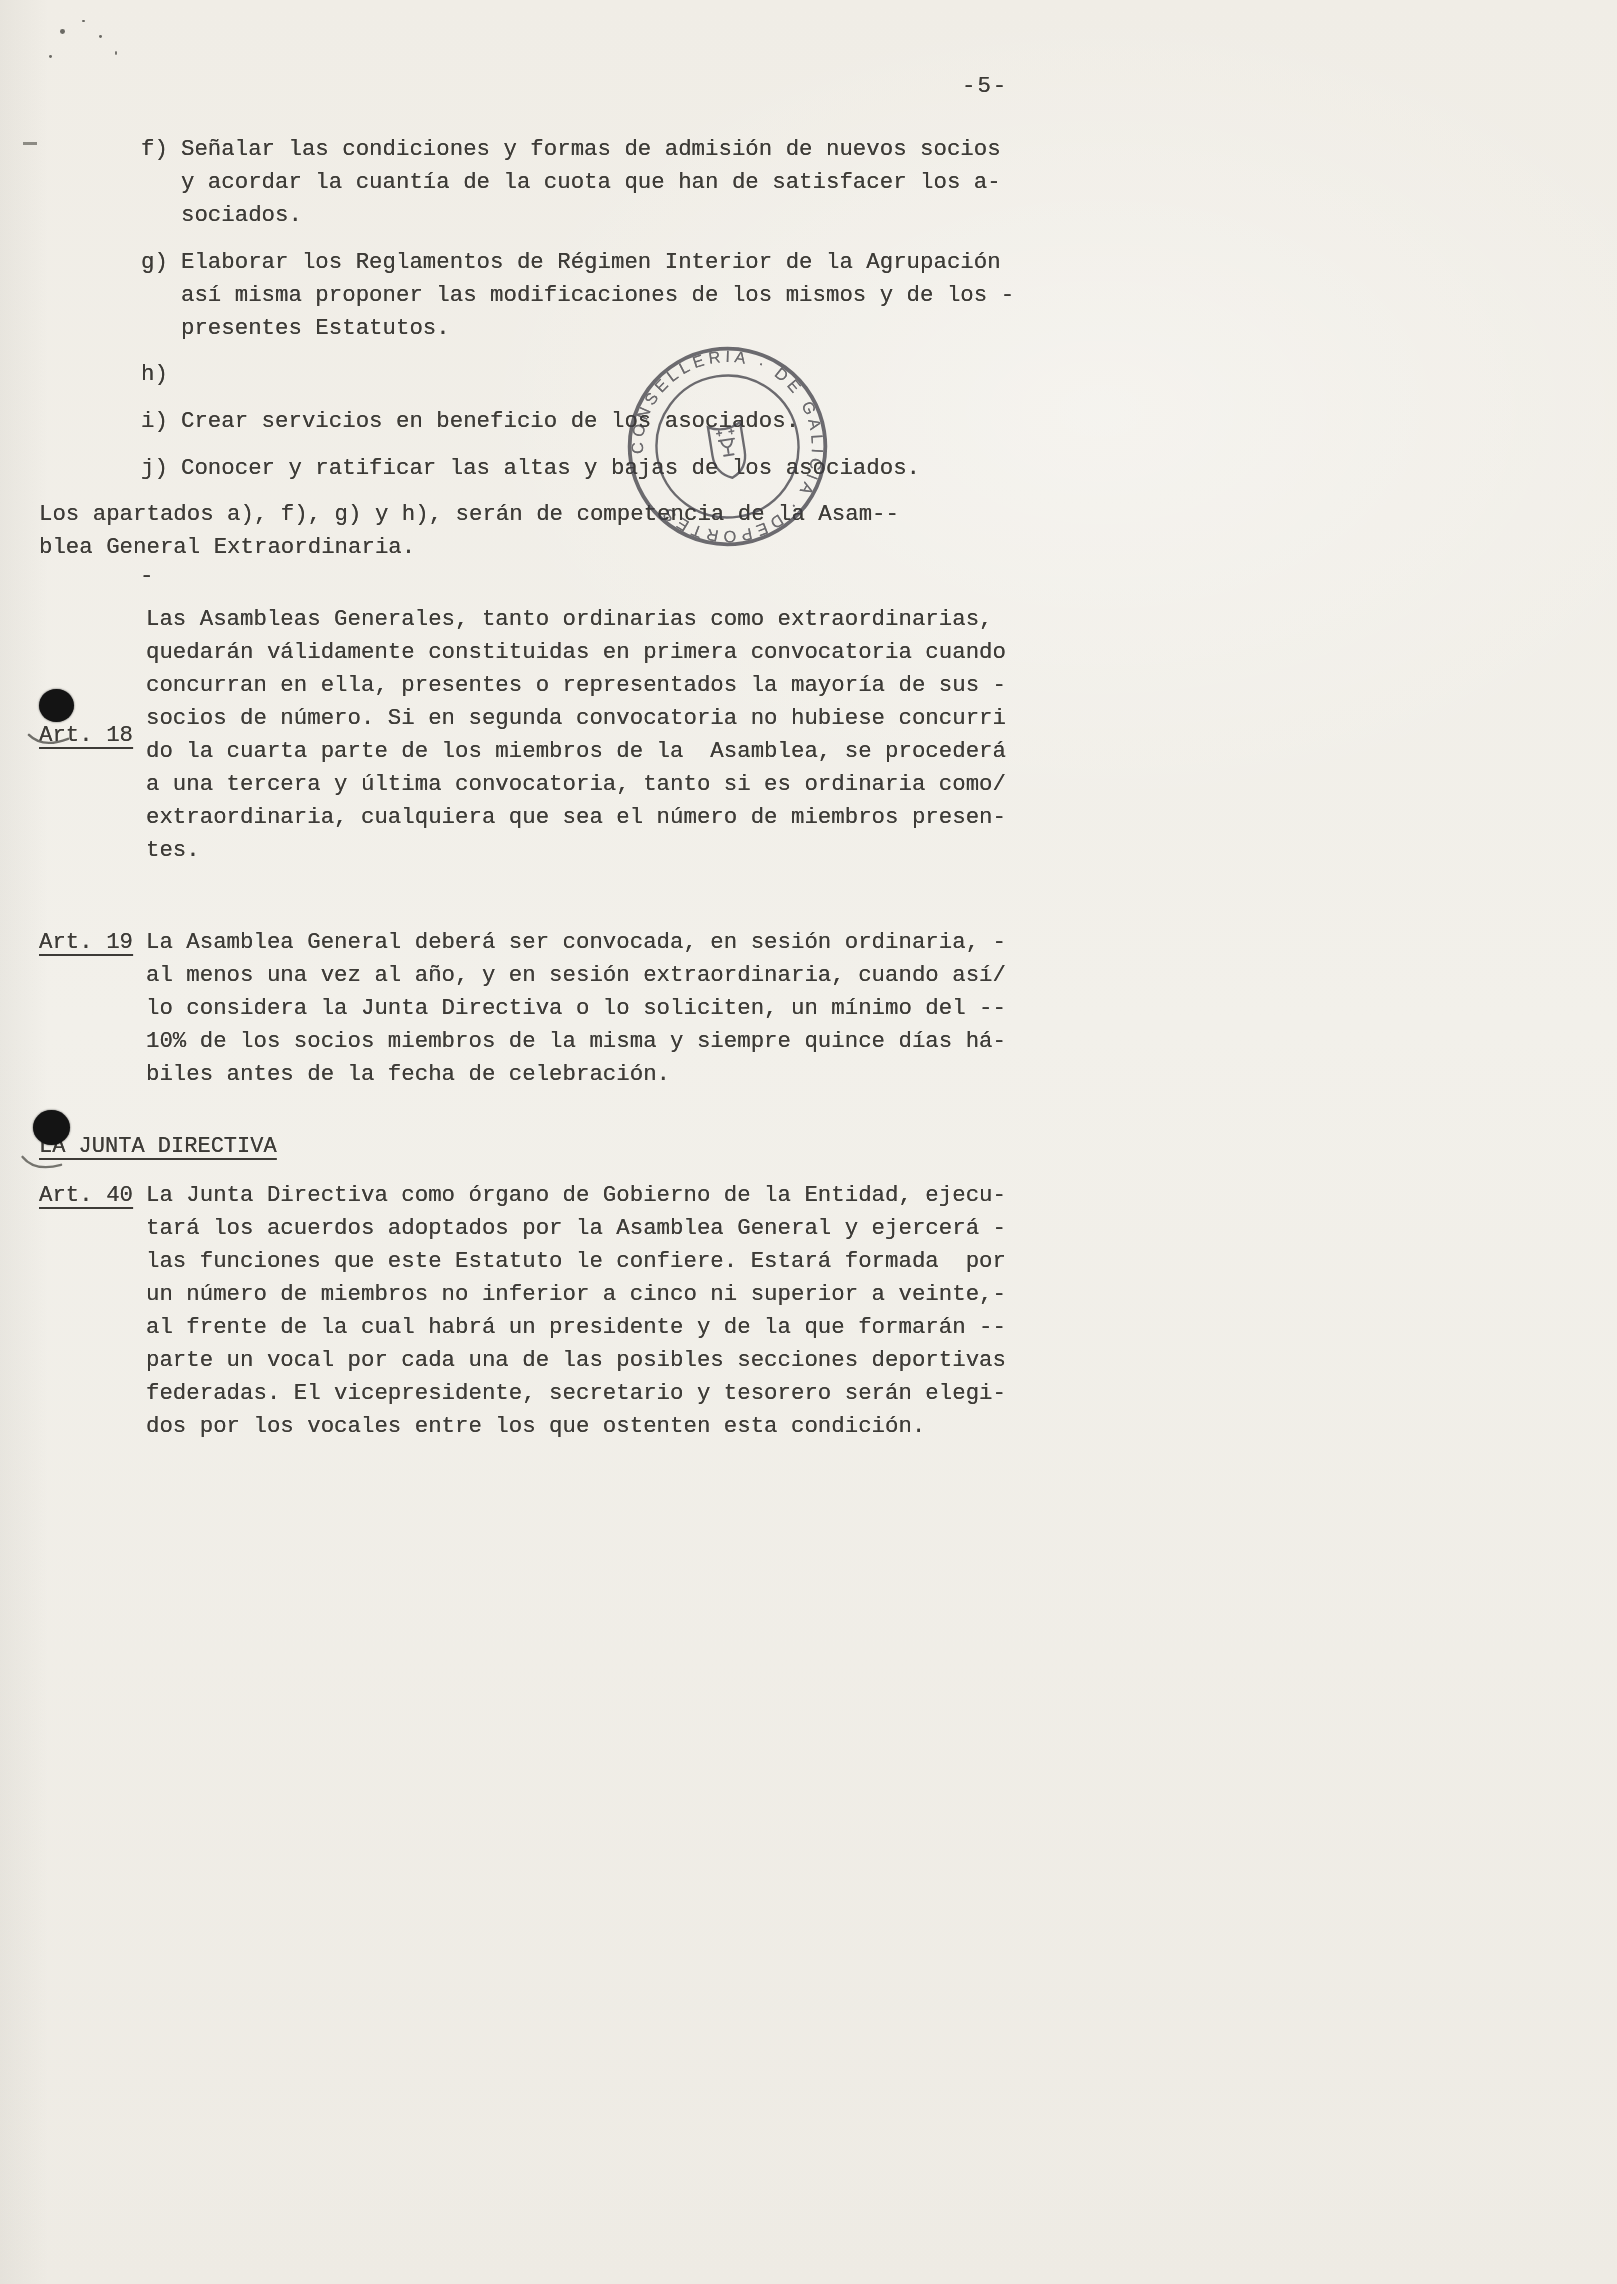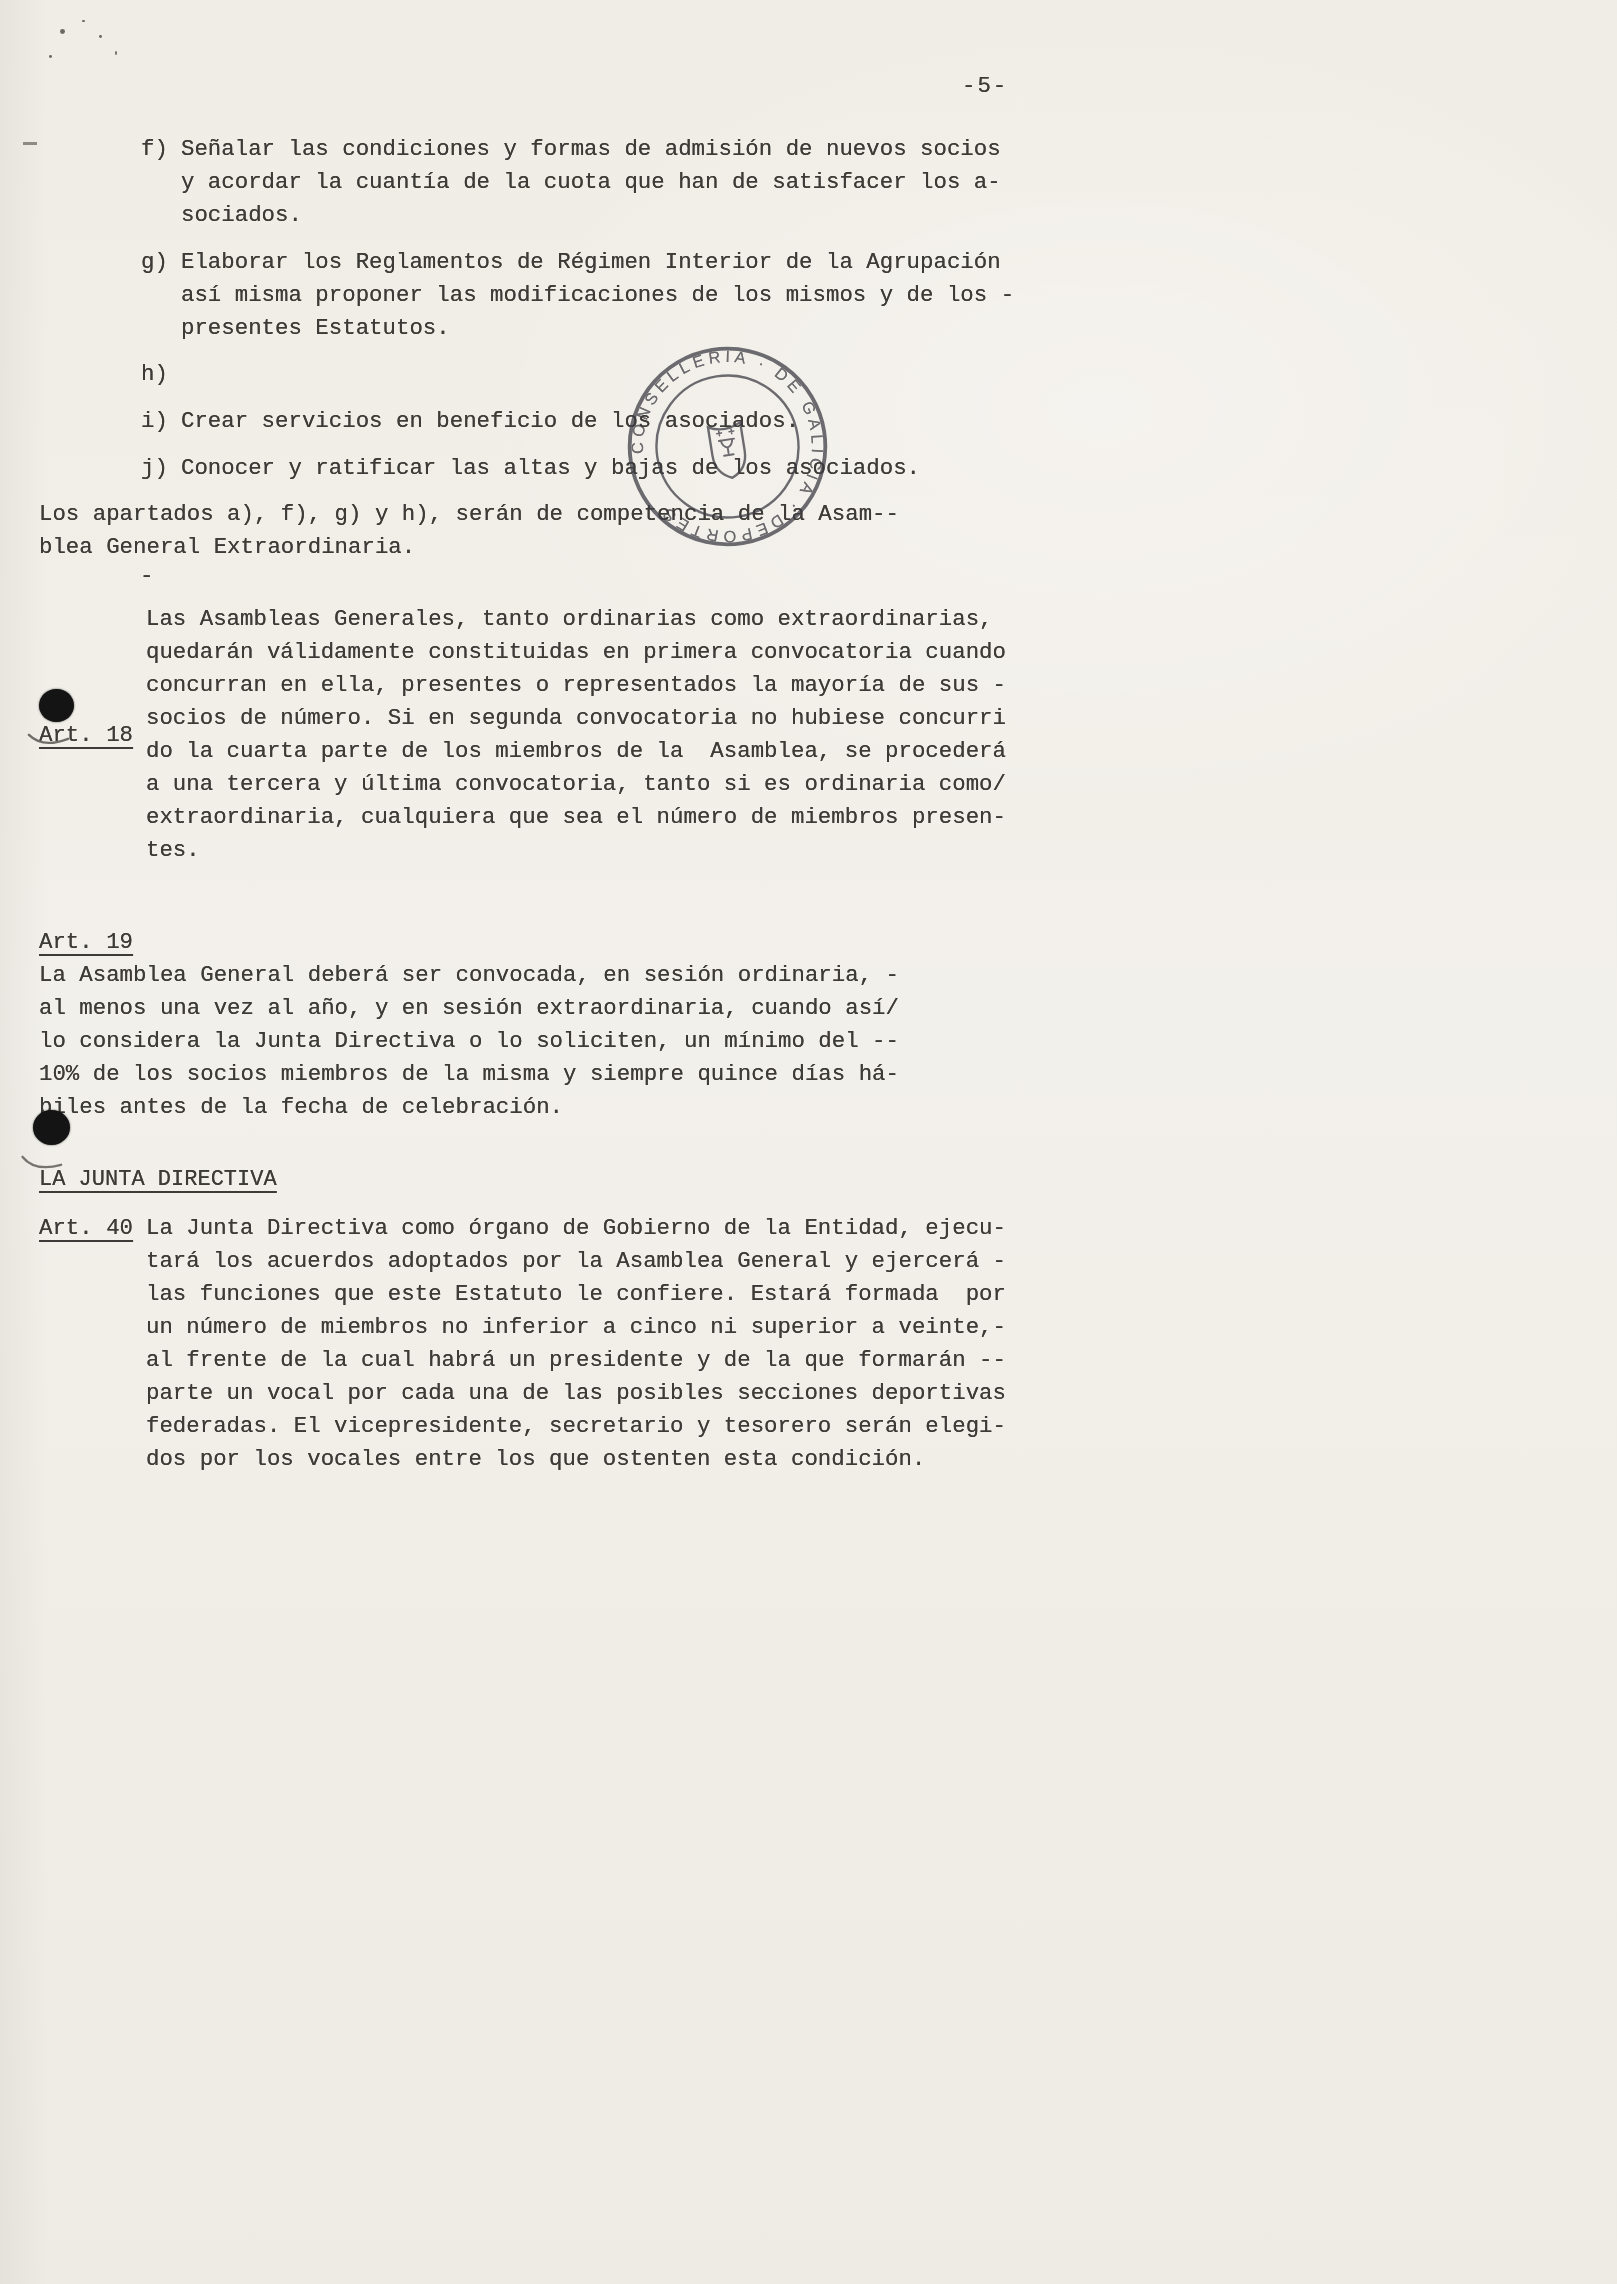--- a/index.html
+++ b/index.html
@@ -37,21 +37,21 @@
   .lines { white-space: pre; }
 
   .item { display: flex; margin-left: 102px; margin-bottom: 13.7px; }
   .item .letter { width: 40px; flex: none; }
 
   .closing { margin-bottom: 39px; }
 
   .article { display: flex; }
   .article .art-label { width: 107px; flex: none; }
   .art18 { margin-bottom: 59px; align-items: center; }
-  .art19 { margin-bottom: 39px; flex-direction: column; }
+  .art19 { margin-bottom: 39px; }
 
   .u {
     text-decoration: underline;
     text-underline-offset: 5.9px;
     text-decoration-thickness: 2px;
   }
 
   .heading { margin: 17.6px 0 15.6px 0; font-size: 22px; font-weight: normal; line-height: 33px; }
 
   

